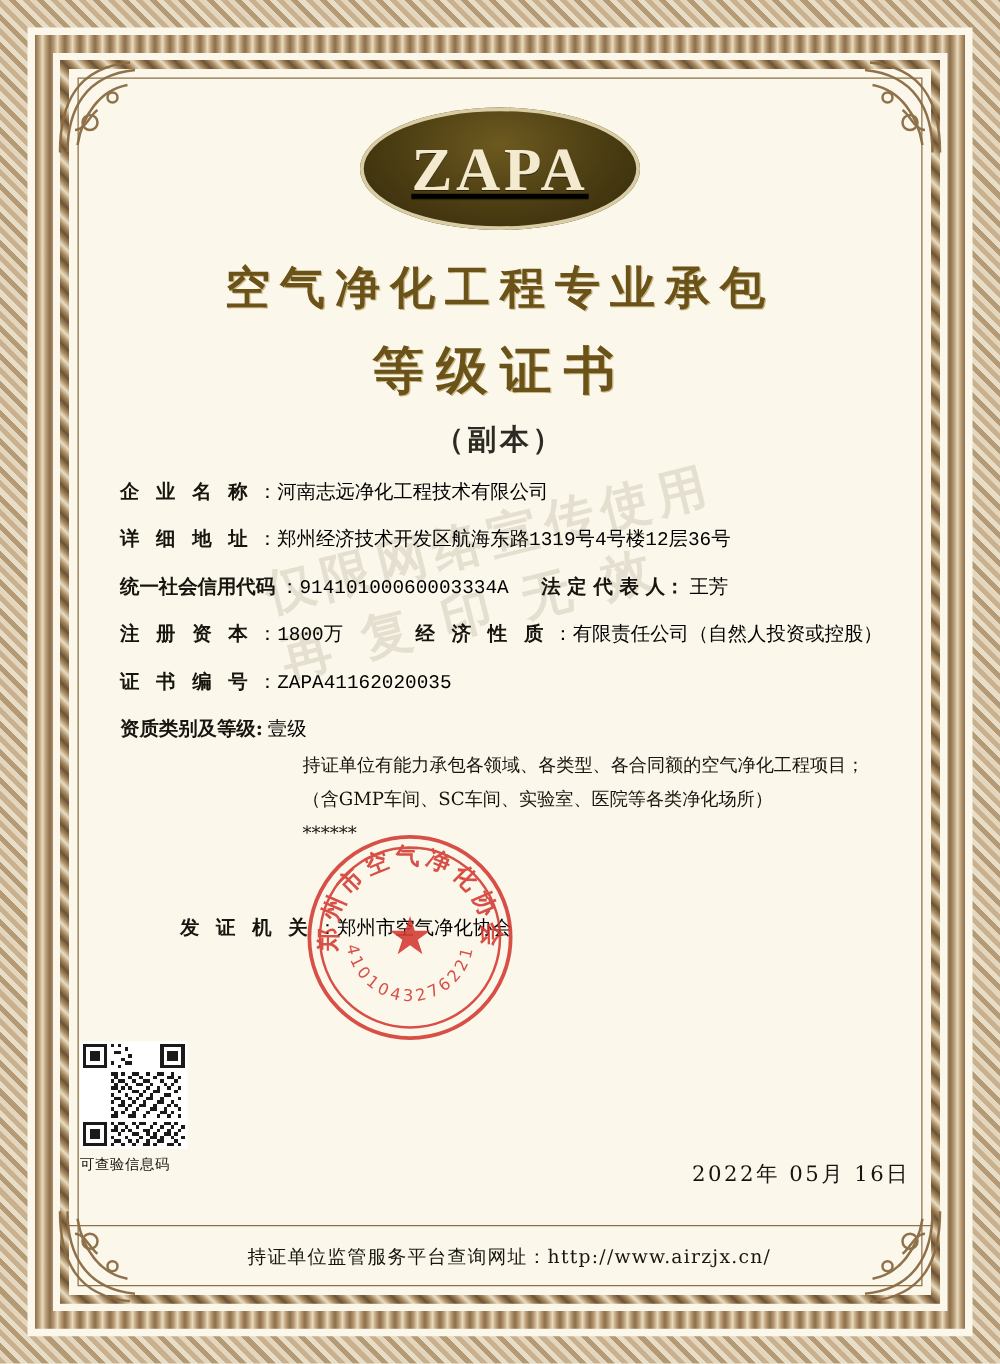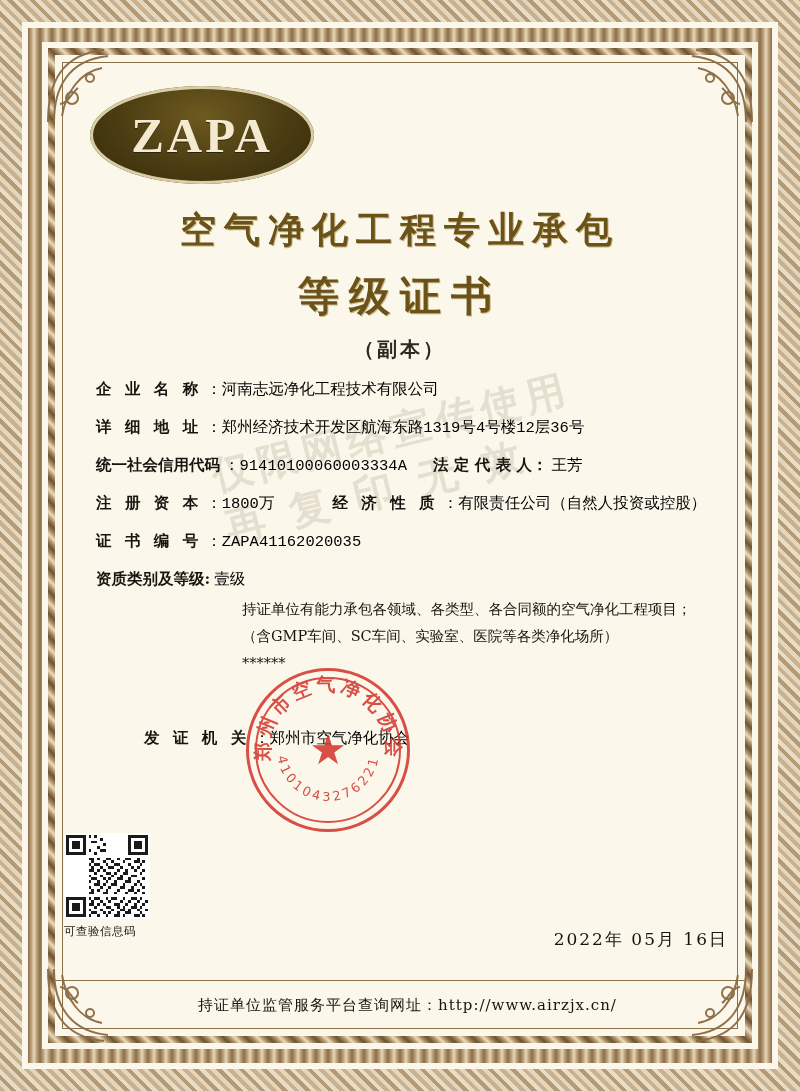--- a/index.html
+++ b/index.html
@@ -84,21 +84,23 @@
   .content {
     position: absolute;
     left: 64px; top: 64px; right: 64px; bottom: 64px;
     box-sizing: border-box;
     padding: 14px 26px 0 26px;
   }
 
   
   .logo-wrap {
     display: flex;
+    justify-content: center;
     margin-top: 8px;
+    text-decoration: underline;
   }
   .logo-ellipse {
     width: 224px;
     height: 98px;
     border-radius: 50%;
     background: radial-gradient(ellipse at 50% 30%, #6d5a20 0%, #4a3c12 55%, #332a0c 100%);
     display: flex;
     align-items: center;
     justify-content: center;
     box-shadow: 0 0 0 3px #d9cda6 inset;
@@ -130,21 +132,21 @@
     font-size: 41px;
     font-weight: bold;
     letter-spacing: 10px;
     color: #6a5218;
     text-shadow: 1px 1px 0 #cbb98a;
   }
   .title-copy {
     margin-top: 12px;
     text-align: center;
     font-family: "DejaVu Serif", serif;
-    font-size: 20px;
+    font-size: 23px;
     font-weight: bold;
     letter-spacing: 3px;
     color: #2d2a23;
   }
 
   
   .fields {
     margin-top: 16px;
     padding: 0 6px;
     position: relative;

